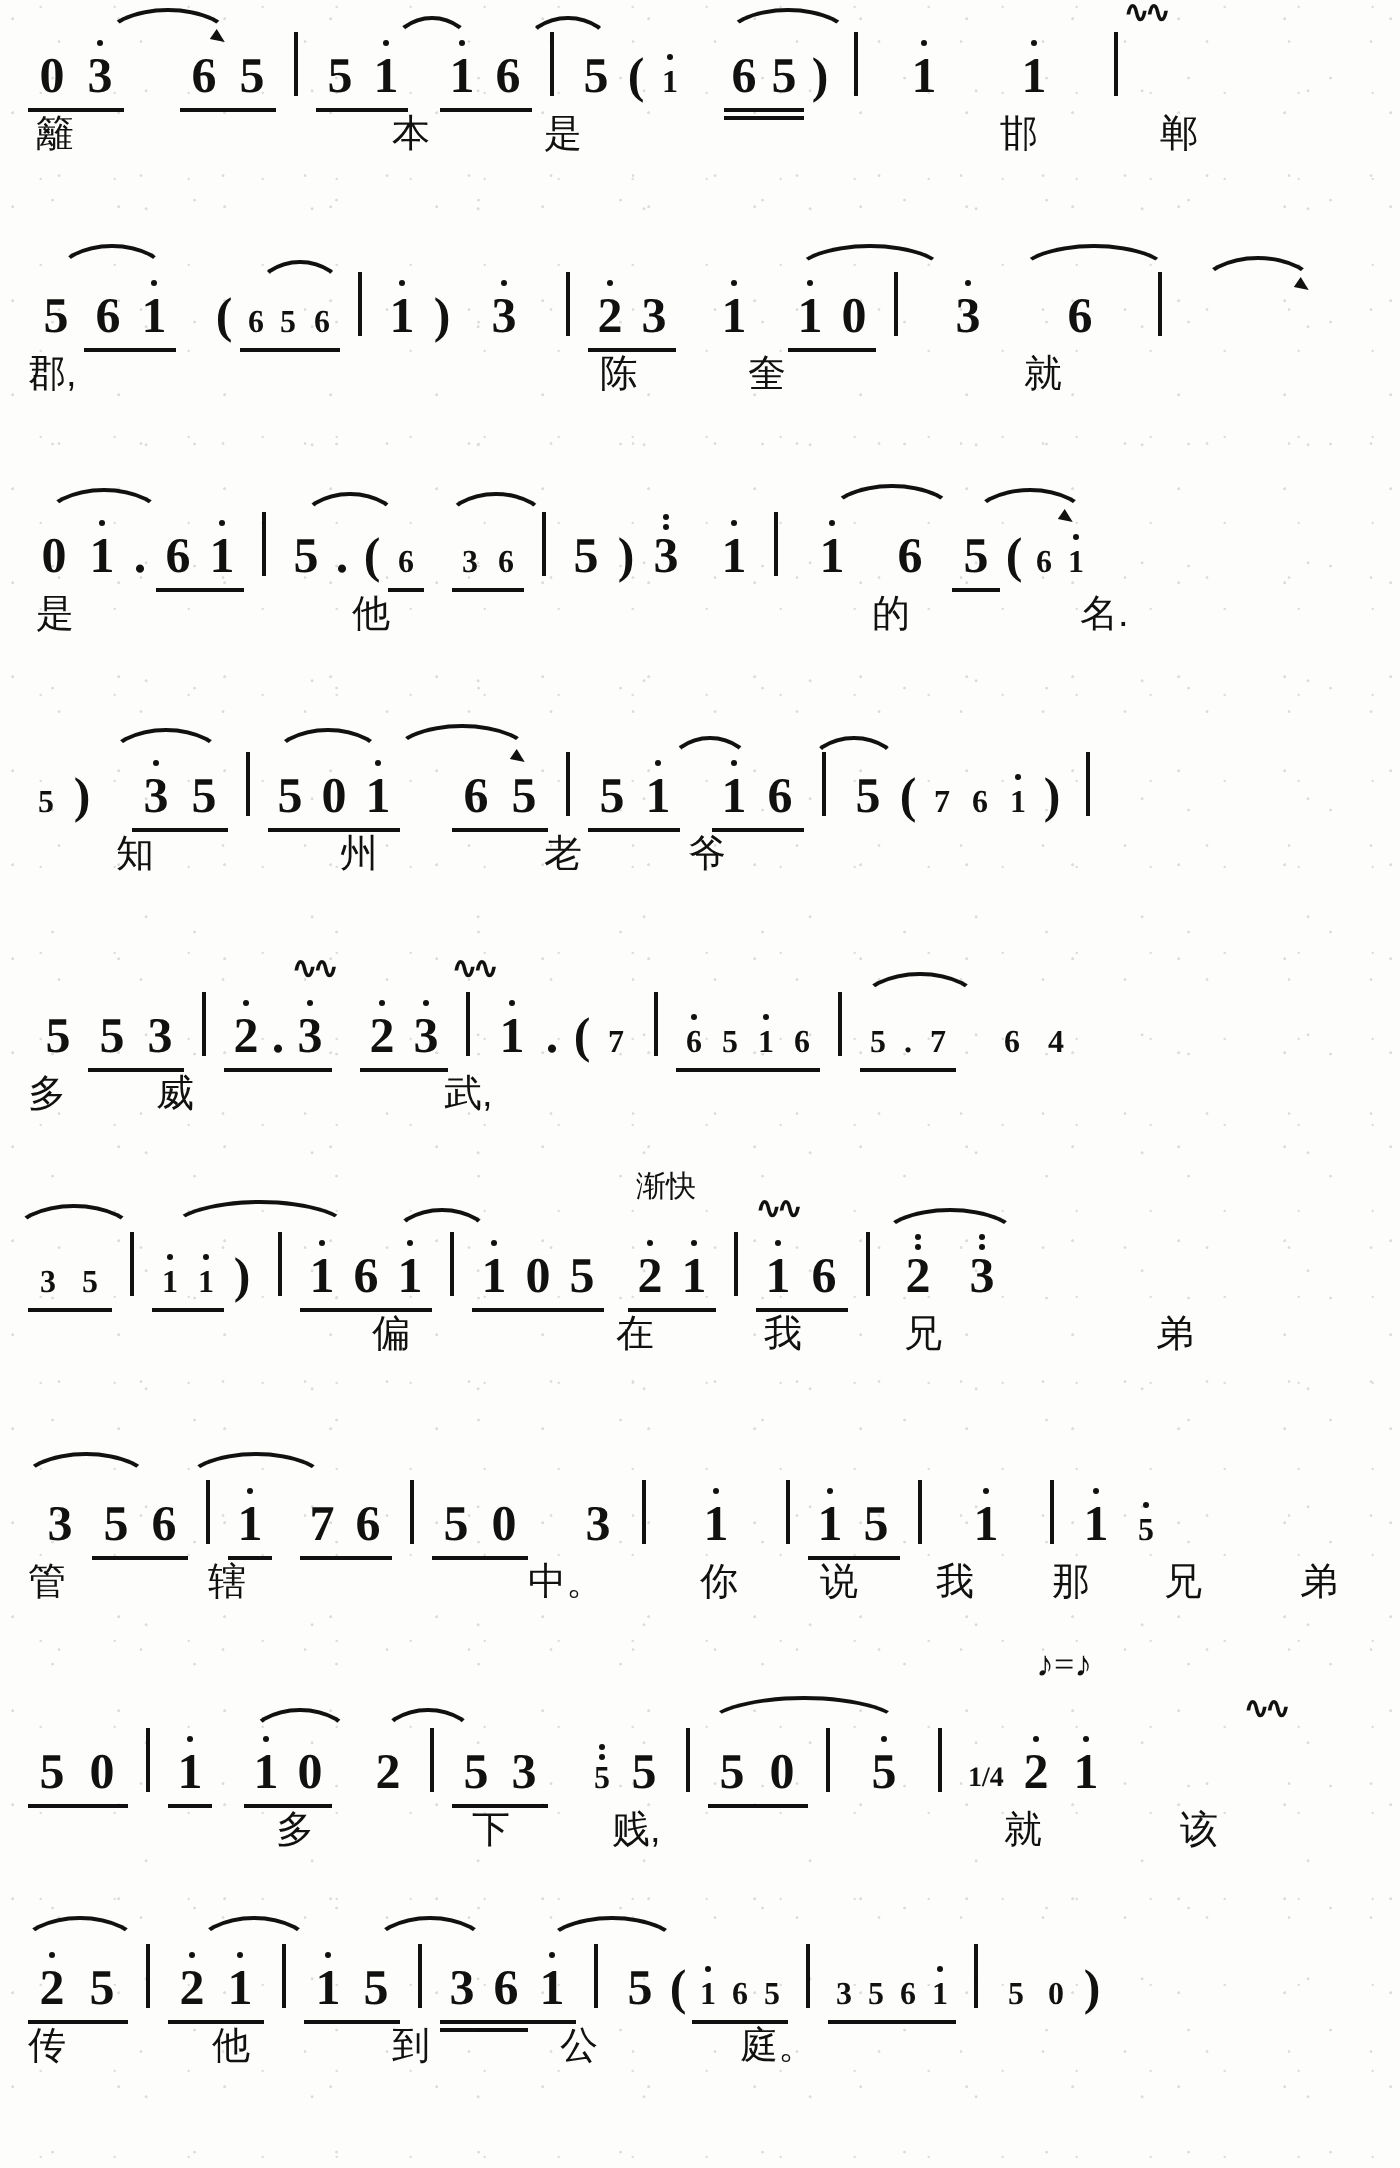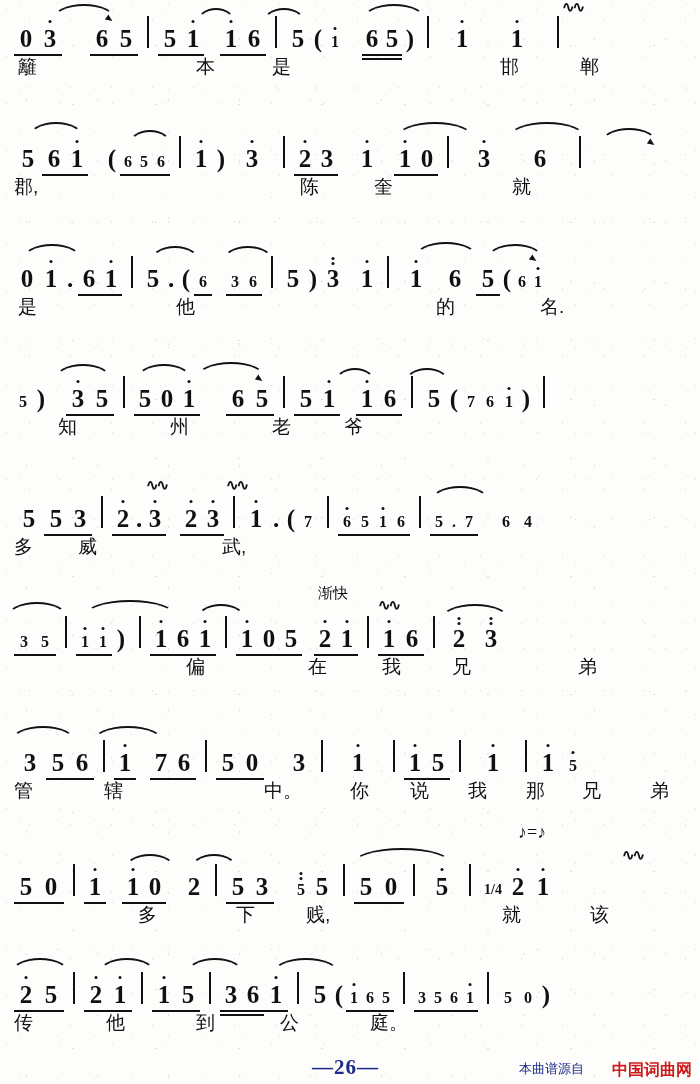--- a/index.html
+++ b/index.html
@@ -681,18 +681,13 @@
       <span class="lyric" style="left:14px;top:2px;">传</span>
       <span class="lyric" style="left:106px;top:2px;">他</span>
       <span class="lyric" style="left:196px;top:2px;">到</span>
       <span class="lyric" style="left:280px;top:2px;">公</span>
       <span class="lyric" style="left:370px;top:2px;">庭。</span>
     </div>
   </div>
 
   <div class="noise"></div>
 
-  <div id="footer">
-    <span class="page-num">—26—</span>
-    <span class="credit">本曲谱源自</span>
-    <span class="brand">中国词曲网</span>
-  </div>
 </div>
 
 </body></html>

